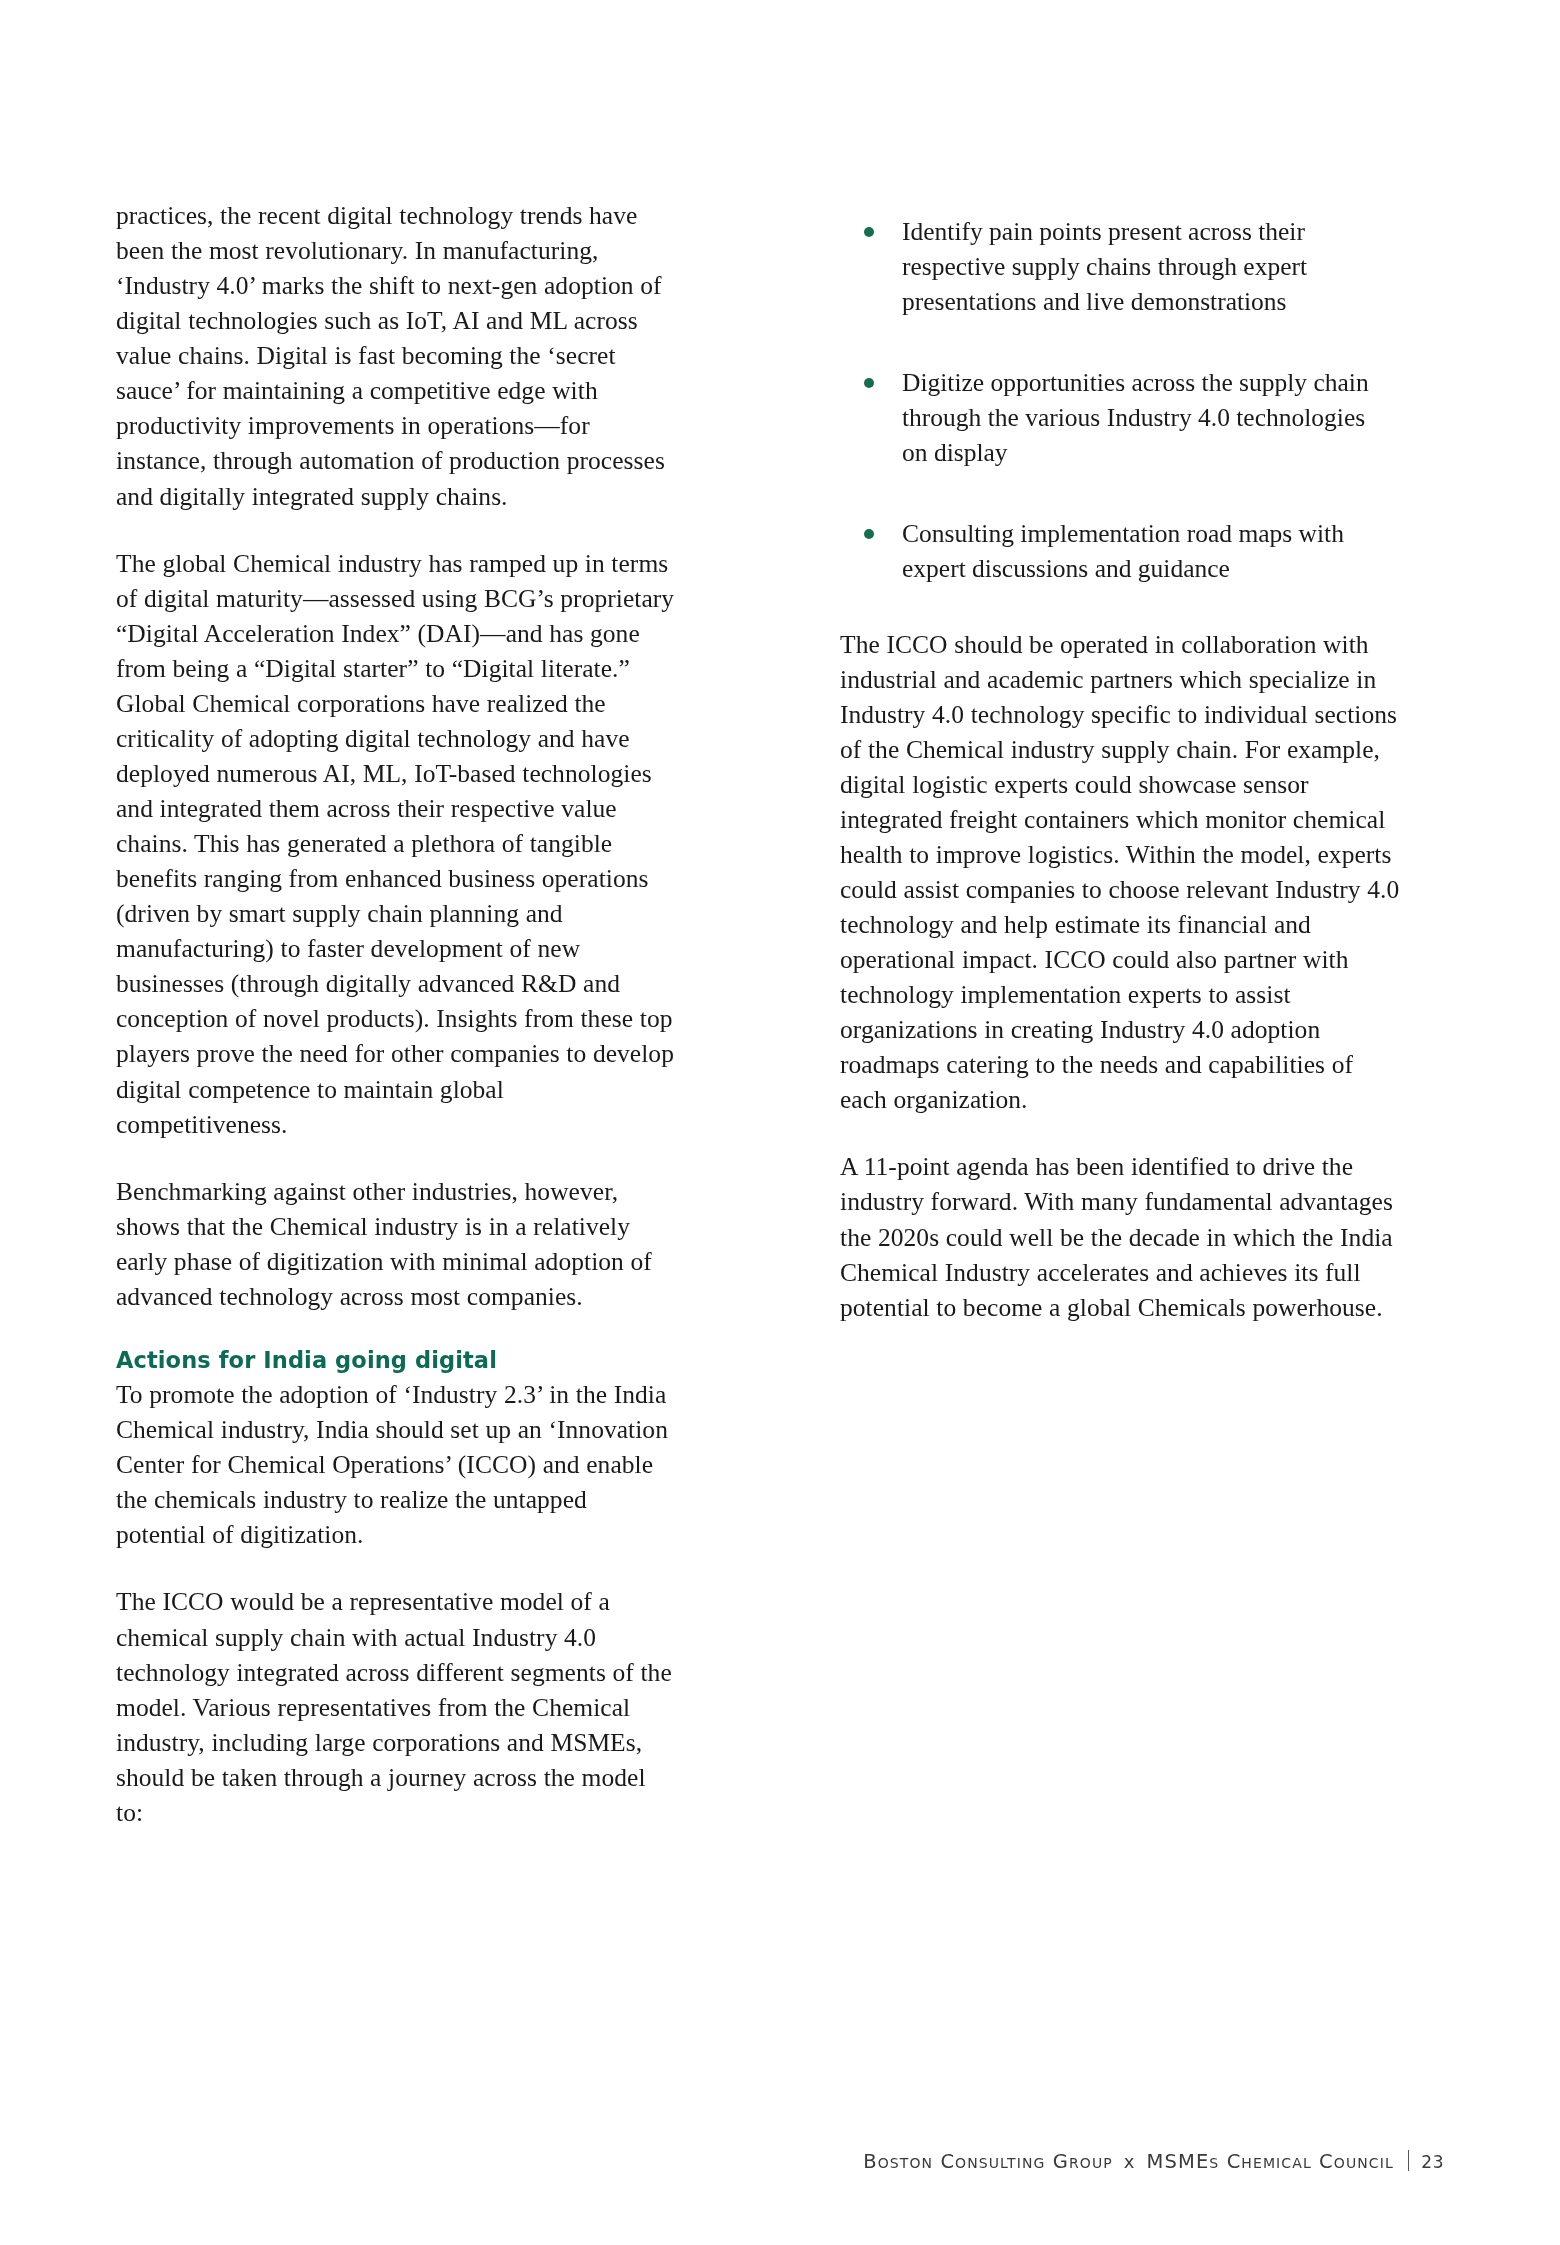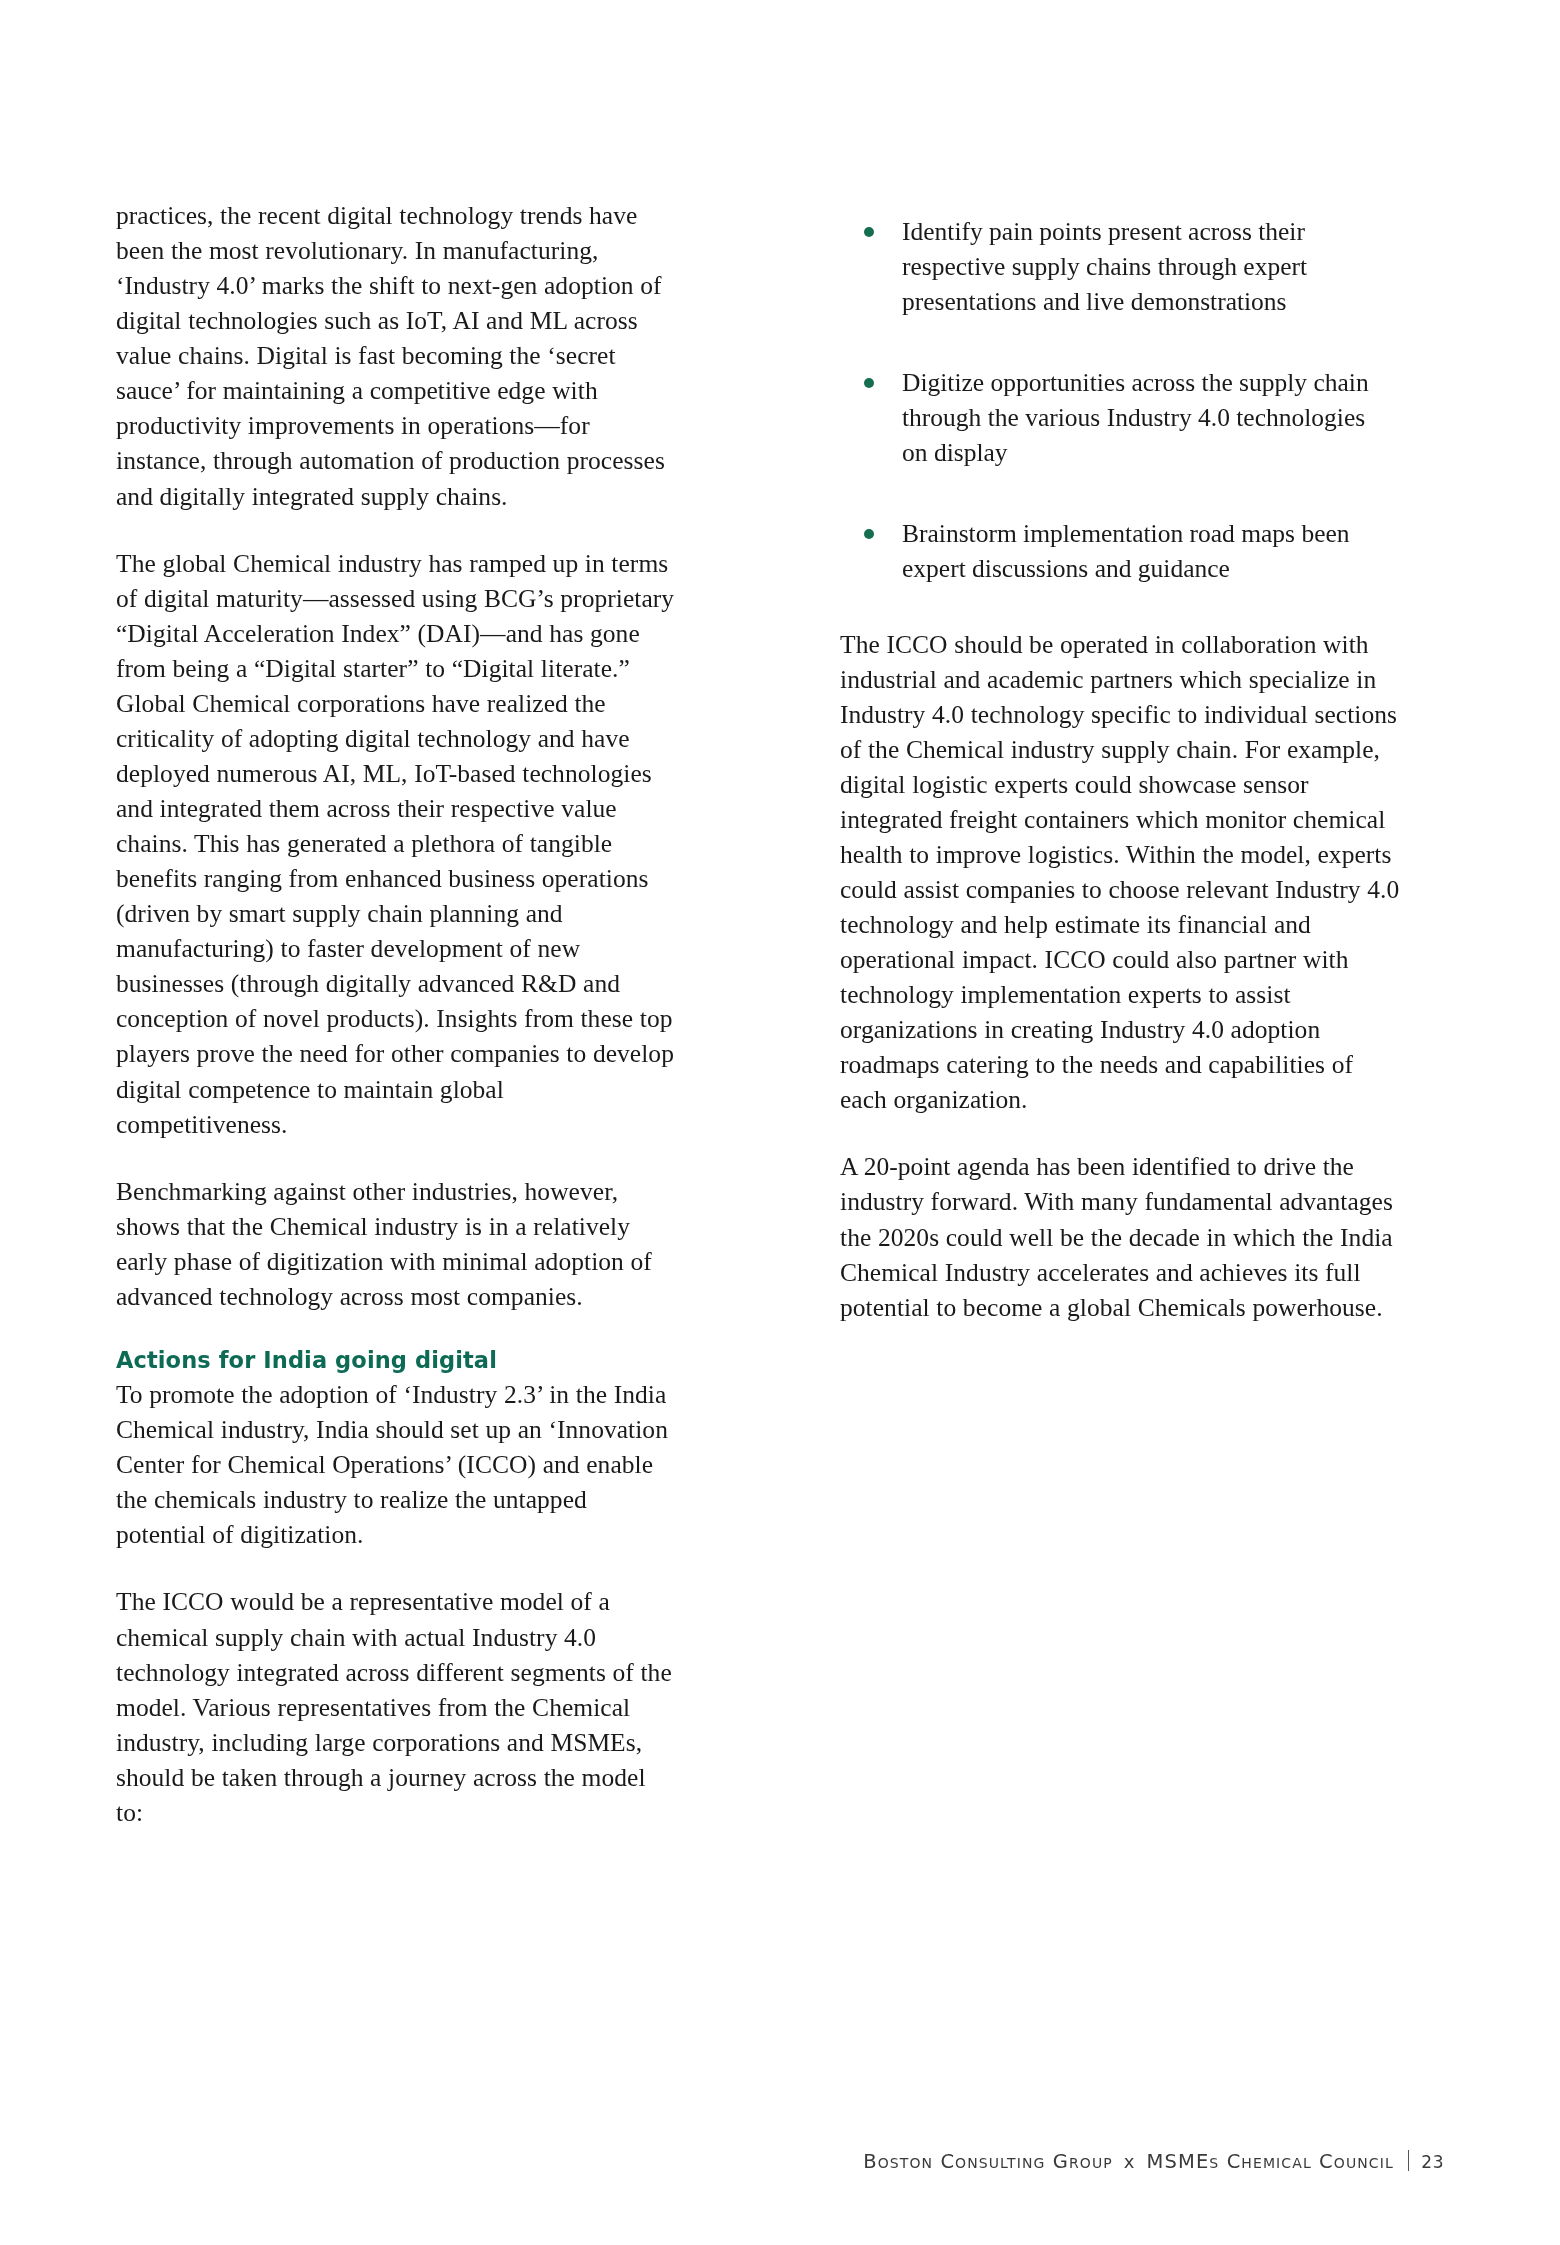--- a/index.html
+++ b/index.html
@@ -146,26 +146,26 @@
         <li>
           <span class="dot"></span>
           <span>Identify pain points present across their respective supply chains through expert presentations and live demonstrations</span>
         </li>
         <li>
           <span class="dot"></span>
           <span>Digitize opportunities across the supply chain through the various Industry 4.0 technologies on display</span>
         </li>
         <li>
           <span class="dot"></span>
-          <span>Brainstorm implementation road maps been expert discussions and guidance</span>
+          <span>Consulting implementation road maps with expert discussions and guidance</span>
         </li>
       </ul>
 
       <p class="para">The ICCO should be operated in collaboration with industrial and academic partners which specialize in Industry 4.0 technology specific to individual sections of the Chemical industry supply chain. For example, digital logistic experts could showcase sensor integrated freight containers which monitor chemical health to improve logistics. Within the model, experts could assist companies to choose relevant Industry 4.0 technology and help estimate its financial and operational impact. ICCO could also partner with technology implementation experts to assist organizations in creating Industry 4.0 adoption roadmaps catering to the needs and capabilities of each organization.</p>
-      <p class="para tight">A 20-point agenda has been identified to drive the industry forward. With many fundamental advantages the 2020s could well be the decade in which the India Chemical Industry accelerates and achieves its full potential to become a global Chemicals powerhouse.</p>
+      <p class="para tight">A 11-point agenda has been identified to drive the industry forward. With many fundamental advantages the 2020s could well be the decade in which the India Chemical Industry accelerates and achieves its full potential to become a global Chemicals powerhouse.</p>
     </div>
 
   </div>
 
   <div class="footer">
     <div class="footer-inner">
       <span class="org">Boston Consulting Group</span>
       <span class="sep-x">x</span>
       <span class="org">MSMEs Chemical Council</span>
       <span class="bar"></span>

